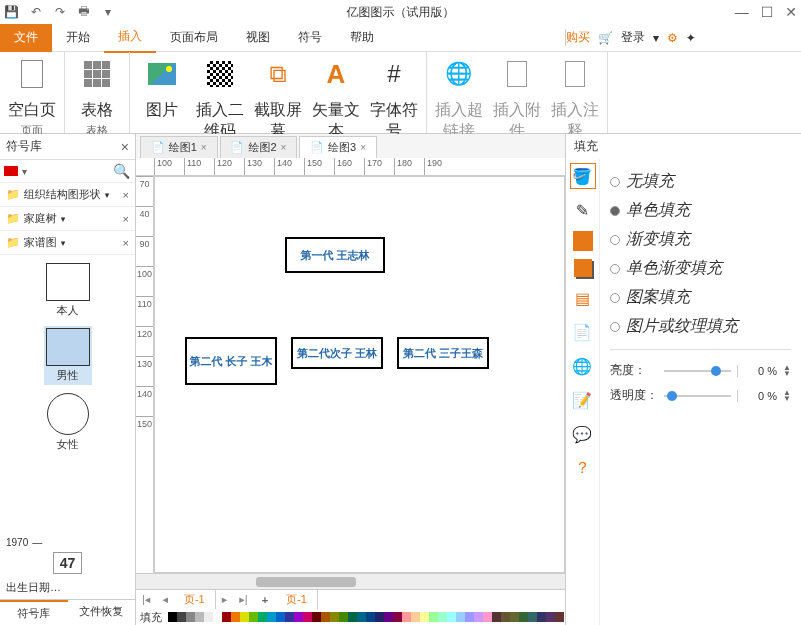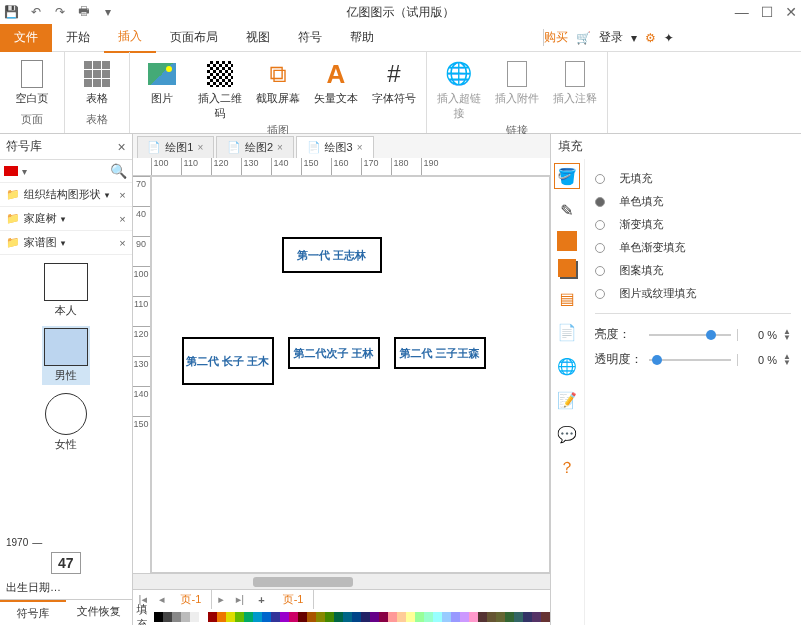--- a/index.html
+++ b/index.html
@@ -20,21 +20,21 @@
 .menubar .right { margin-left: auto; display: flex; align-items: center; gap: 8px; padding-right: 8px; }
 .menubar .right .buy { color: #e77817; }
 .menubar .right span { font-size: 12px; }
 
 
 .ribbon { height: 82px; background: #fff; display: flex; border-bottom: 1px solid #ccc; }
 .rgroup { display: flex; flex-direction: column; align-items: center; padding: 4px 8px; border-right: 1px solid #ddd; }
 .rgroup .buttons { display: flex; gap: 10px; flex: 1; }
 .rgroup .rbtn { display: flex; flex-direction: column; align-items: center; justify-content: flex-start; width: 48px; padding-top: 2px; cursor: pointer; }
 .rgroup .rbtn .icon { width: 32px; height: 32px; display: flex; align-items: center; justify-content: center; font-size: 22px; }
-.rgroup .rbtn .lbl { font-size: 11px; color: #333; margin-top: 1px; text-align: center; }
+.rgroup .rbtn .lbl { font-size: 16px; color: #333; margin-top: 10px; text-align: center; }
 .rgroup .rbtn.dim .lbl { color: #999; }
 .rgroup .rbtn.dim .icon { color: #999; }
 .rgroup .gname { font-size: 11px; color: #666; padding: 2px 0; }
 
 
 .main { display: flex; height: 491px; }
 .left { width: 136px; background: #fff; border-right: 1px solid #ccc; display: flex; flex-direction: column; }
 .left .hdr { display: flex; align-items: center; padding: 4px 6px; border-bottom: 1px solid #ddd; }
 .left .hdr .title { font-size: 12px; }
 .left .hdr .close { margin-left: auto; font-size: 14px; color: #666; cursor: pointer; }
@@ -74,27 +74,27 @@
 .scrolls .thumb { position: absolute; left: 120px; width: 100px; height: 10px; top: 3px; background: #bbb; border-radius: 3px; }
 .pagetabs { height: 20px; background: #fff; display: flex; align-items: center; font-size: 11px; border-top: 1px solid #ccc; }
 .pagetabs .arrow { padding: 0 6px; color: #888; cursor: pointer; }
 .pagetabs .ptab { padding: 2px 10px; color: #e77817; border-right: 1px solid #ccc; }
 .pagetabs .plus { padding: 0 8px; font-weight: bold; color: #666; cursor: pointer; }
 .colorbar { height: 16px; display: flex; align-items: center; padding-left: 4px; background: #fff; }
 .colorbar .lbl { font-size: 11px; margin-right: 6px; }
 .colorbar .sw { width: 9px; height: 10px; }
 
 
-.right { width: 258px; background: #fff; border-left: 1px solid #ccc; display: flex; }
+.right { width: 236px; background: #fff; border-left: 1px solid #ccc; display: flex; }
 .right .header { padding: 4px 8px; font-size: 12px; }
 .right .iconstrip { width: 34px; border-right: 1px solid #eee; display: flex; flex-direction: column; align-items: center; padding-top: 4px; gap: 8px; }
 .right .iconstrip .ic { width: 26px; height: 26px; display: flex; align-items: center; justify-content: center; font-size: 16px; cursor: pointer; border: 1px solid transparent; }
 .right .iconstrip .ic.sel { border: 1px solid #e77817; }
 .right .content { flex: 1; padding: 8px 10px; }
-.right .opt { display: flex; align-items: center; font-size: 11px; padding: 4px 0; gap: 15px; cursor: pointer; }
+.right .opt { display: flex; align-items: center; font-size: 16px; padding: 4px 0; gap: 6px; cursor: pointer; font-style: italic; }
 .right .opt .radio { width: 10px; height: 10px; border: 1px solid #999; border-radius: 50%; }
 .right .opt .radio.on { background: #666; }
 .right hr { border: none; border-top: 1px solid #ddd; margin: 8px 0; }
 .right .row { display: flex; align-items: center; font-size: 12px; padding: 4px 0; gap: 6px; }
 .right .row .label { width: 48px; color: #333; }
 .right .row .swatch { width: 34px; height: 18px; border: 1px solid #999; background: #fff; }
 .right .row .slider { flex: 1; height: 2px; background: #ccc; position: relative; }
 .right .row .slider .knob { position: absolute; width: 10px; height: 10px; background: #3b8ee0; border-radius: 50%; top: -4px; }
 .right .row .val { width: 40px; text-align: right; font-size: 11px; border-left: 1px solid #ccc; padding-left: 4px; }
 .right .row .spin { font-size: 8px; color: #666; line-height: 6px; }

